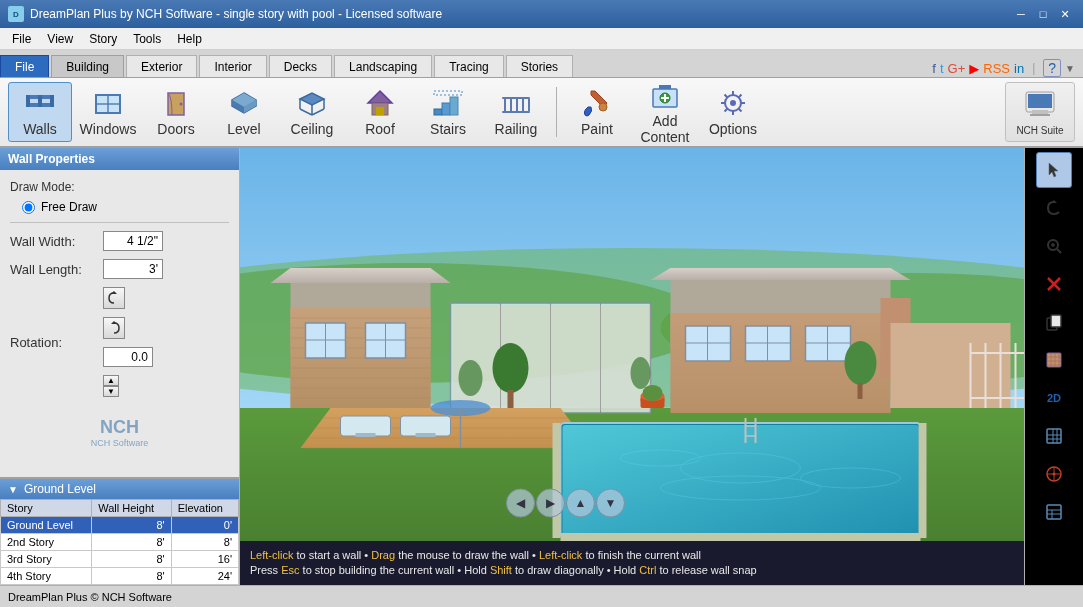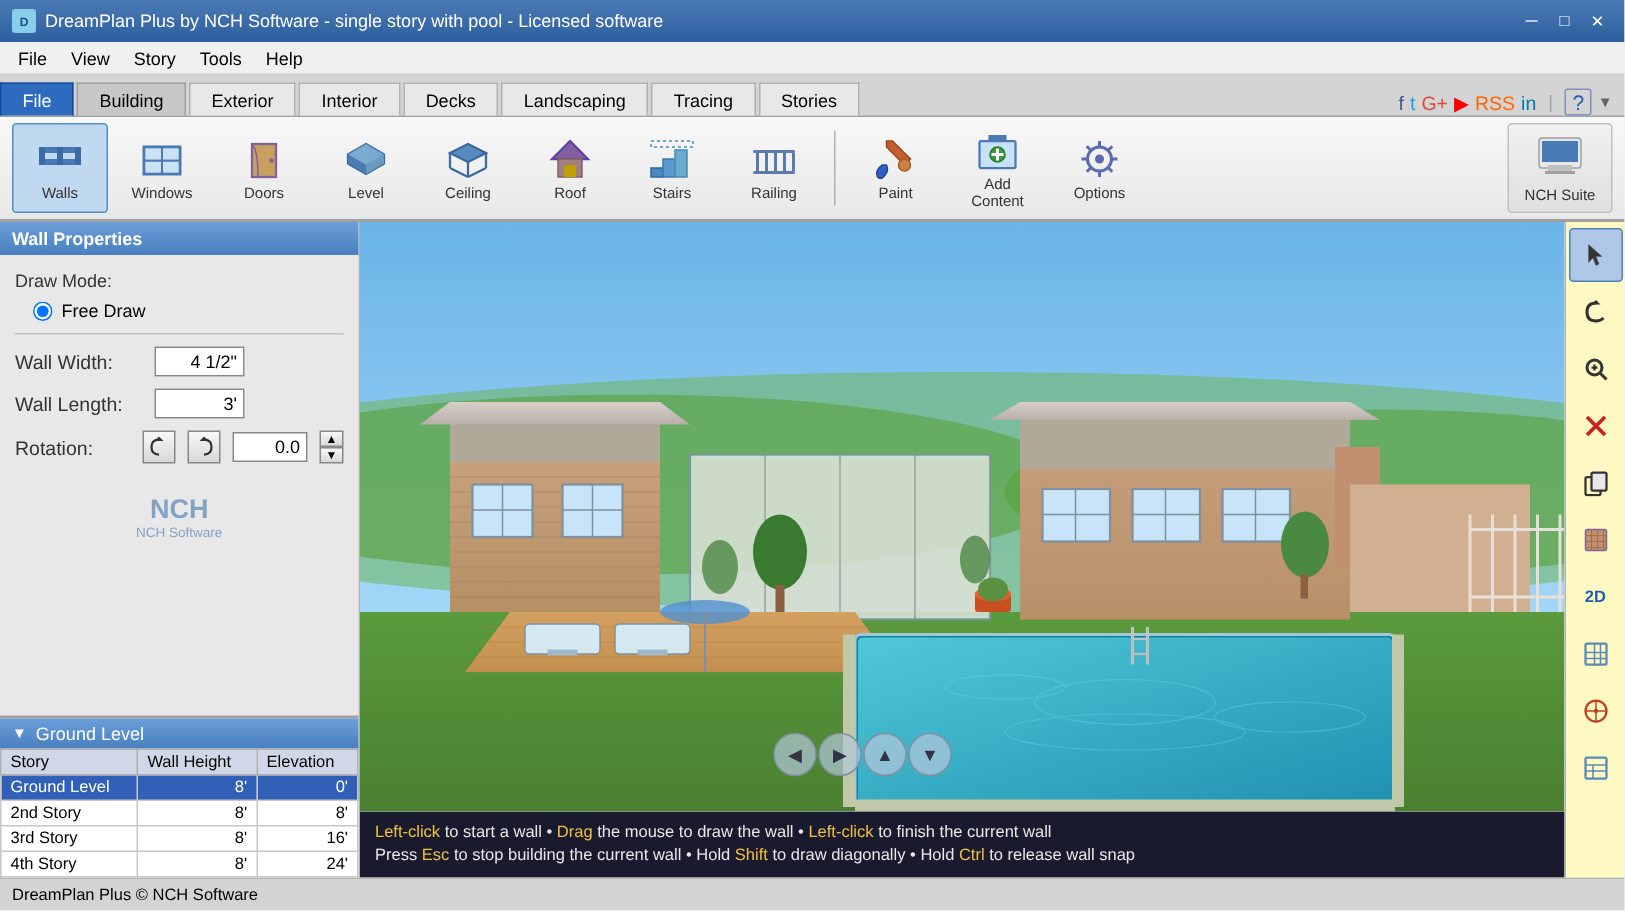--- a/index.html
+++ b/index.html
@@ -87,21 +87,21 @@
       height: 60px;
       cursor: pointer;
       border: 1px solid transparent;
       border-radius: 3px;
       padding: 4px;
       gap: 2px;
       background: transparent;
     }
     .tool-btn.active { background: #c0d8f0; border-color: #5090c8; }
     .tool-btn .tool-icon { width: 32px; height: 32px; display: flex; align-items: center; justify-content: center; }
-    .tool-btn .tool-label { font-size: 10px; text-align: center; color: #333; }
+    .tool-btn .tool-label { font-size: 14px; text-align: center; color: #333; }
     .tool-separator { width: 1px; height: 50px; background: #b0b0b0; margin: 0 4px; }
     .toolbar-right { margin-left: auto; display: flex; align-items: center; }
     .nch-suite-btn {
       display: flex; flex-direction: column; align-items: center; justify-content: center;
       width: 70px; height: 60px; cursor: pointer; border: 1px solid #c0c0c0; border-radius: 3px;
       background: linear-gradient(to bottom, #f0f0f0, #e0e0e0); gap: 2px;
     }
 
     
     #main-layout {
@@ -131,21 +131,21 @@
     }
     #wall-properties .panel-content { padding: 10px; }
     .prop-label { font-size: 12px; color: #333; margin-bottom: 6px; }
     .radio-group { margin-left: 12px; margin-bottom: 4px; }
     .radio-option { display: flex; align-items: center; gap: 6px; margin-bottom: 4px; cursor: pointer; }
     .radio-option input[type="radio"] { margin: 0; }
     .prop-row { display: flex; align-items: center; margin-bottom: 8px; gap: 8px; }
     .prop-row label { width: 85px; font-size: 13px; color: #333; }
     .prop-input { border: 1px solid #888; background: white; padding: 2px 4px; font-size: 12px; text-align: right; width: 60px; }
     .prop-divider { border: none; border-top: 1px solid #c0c0c0; margin: 8px 0; }
-    .rotation-controls { display: flex; align-items: center; gap: 8px; }
+    .rotation-controls { display: flex; align-items: flex-start; gap: 8px; flex-direction: column; }
     .rot-btn { width: 22px; height: 22px; background: linear-gradient(to bottom, #f8f8f8, #d8d8d8); border: 1px solid #888; cursor: pointer; display: flex; align-items: center; justify-content: center; font-size: 10px; }
     .spin-input { width: 50px; border: 1px solid #888; background: white; padding: 2px 4px; font-size: 12px; text-align: right; }
     .spin-btn { width: 16px; border: 1px solid #888; background: linear-gradient(to bottom, #f8f8f8, #d8d8d8); cursor: pointer; display: flex; align-items: center; justify-content: center; font-size: 8px; }
     .nch-watermark { display: flex; align-items: center; justify-content: center; margin-top: 20px; opacity: 0.5; }
     .nch-logo { font-size: 18px; font-weight: bold; color: #2060a0; text-align: center; }
 
     
     #ground-level-panel {
       background: #e8e8e8;
       border-top: 2px solid #a0a0a0;
@@ -183,22 +183,22 @@
       background: #1a1a2e;
       display: flex;
       flex-direction: column;
       justify-content: center;
       padding: 4px 10px;
     }
     .status-line { font-size: 11px; line-height: 1.4; }
 
     
     #right-toolbar {
-      width: 40px;
-      background: #fef9c3;
+      width: 59px;
+      background: #000000;
       border-left: 1px solid #b0b0b0;
       display: flex;
       flex-direction: column;
       align-items: center;
       padding: 4px 0;
       gap: 2px;
     }
     .right-btn {
       width: 36px; height: 36px;
       display: flex; align-items: center; justify-content: center;

